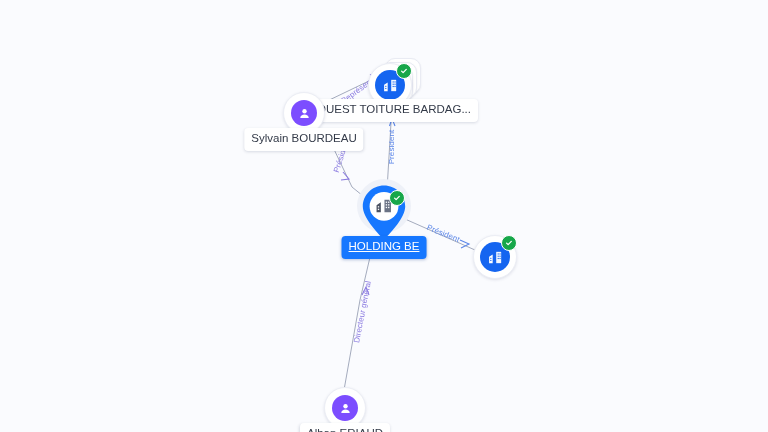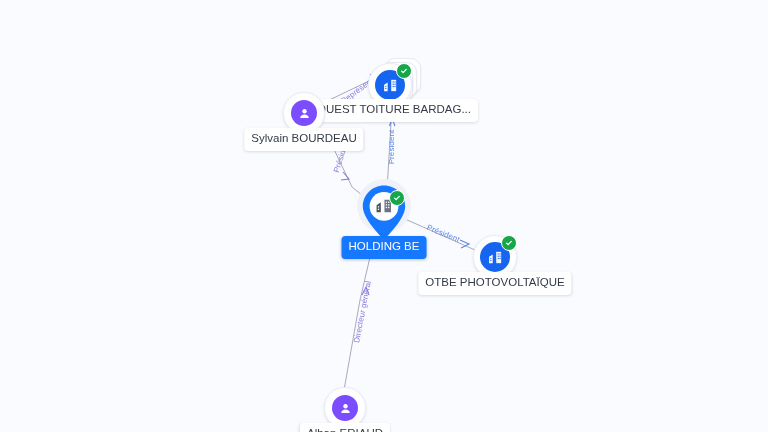--- a/index.html
+++ b/index.html
@@ -157,20 +157,21 @@
     white-space: nowrap;
     padding: 5px 7px 6px 7px;
     border-radius: 4px;
     box-shadow: 0 1px 3px rgba(40,50,90,.16);
     cursor: pointer;
   }
   .chip.selected {
     background: #1677ff;
     color: #ffffff;
     box-shadow: 0 1px 3px rgba(20,60,140,.30);
+    text-decoration: underline;
   }
 
   
   .edge-label {
     position: absolute;
     font-size: 8px;
     line-height: 1;
     white-space: nowrap;
     transform-origin: center center;
     pointer-events: none;
@@ -327,21 +328,20 @@
           </svg>
         </div>
         <div class="check-badge">
           <svg width="8" height="8" viewBox="0 0 12 12" fill="none">
             <path d="M2.4 6.2 L4.7 8.5 L9.4 3.6" stroke="#ffffff" stroke-width="1.9" stroke-linecap="round" stroke-linejoin="round"></path>
           </svg>
         </div>
       </div>
     </div>
   </div>
-  <div class="chip" style="left:495px; top:272px;">OTBE PHOTOVOLTAÏQUE</div>
 
   <div class="node" style="left:345px; top:408px;">
     <div class="node-hit">
       <div class="person-shell">
         <div class="person-disc">
           <svg width="15" height="15" viewBox="0 0 24 24" fill="none">
             <circle cx="12" cy="8.3" r="3.5" fill="#ffffff"></circle>
             <path d="M5.2 19.2c0-3.8 3.1-5.8 6.8-5.8s6.8 2 6.8 5.8z" fill="#ffffff"></path>
           </svg>
         </div>

